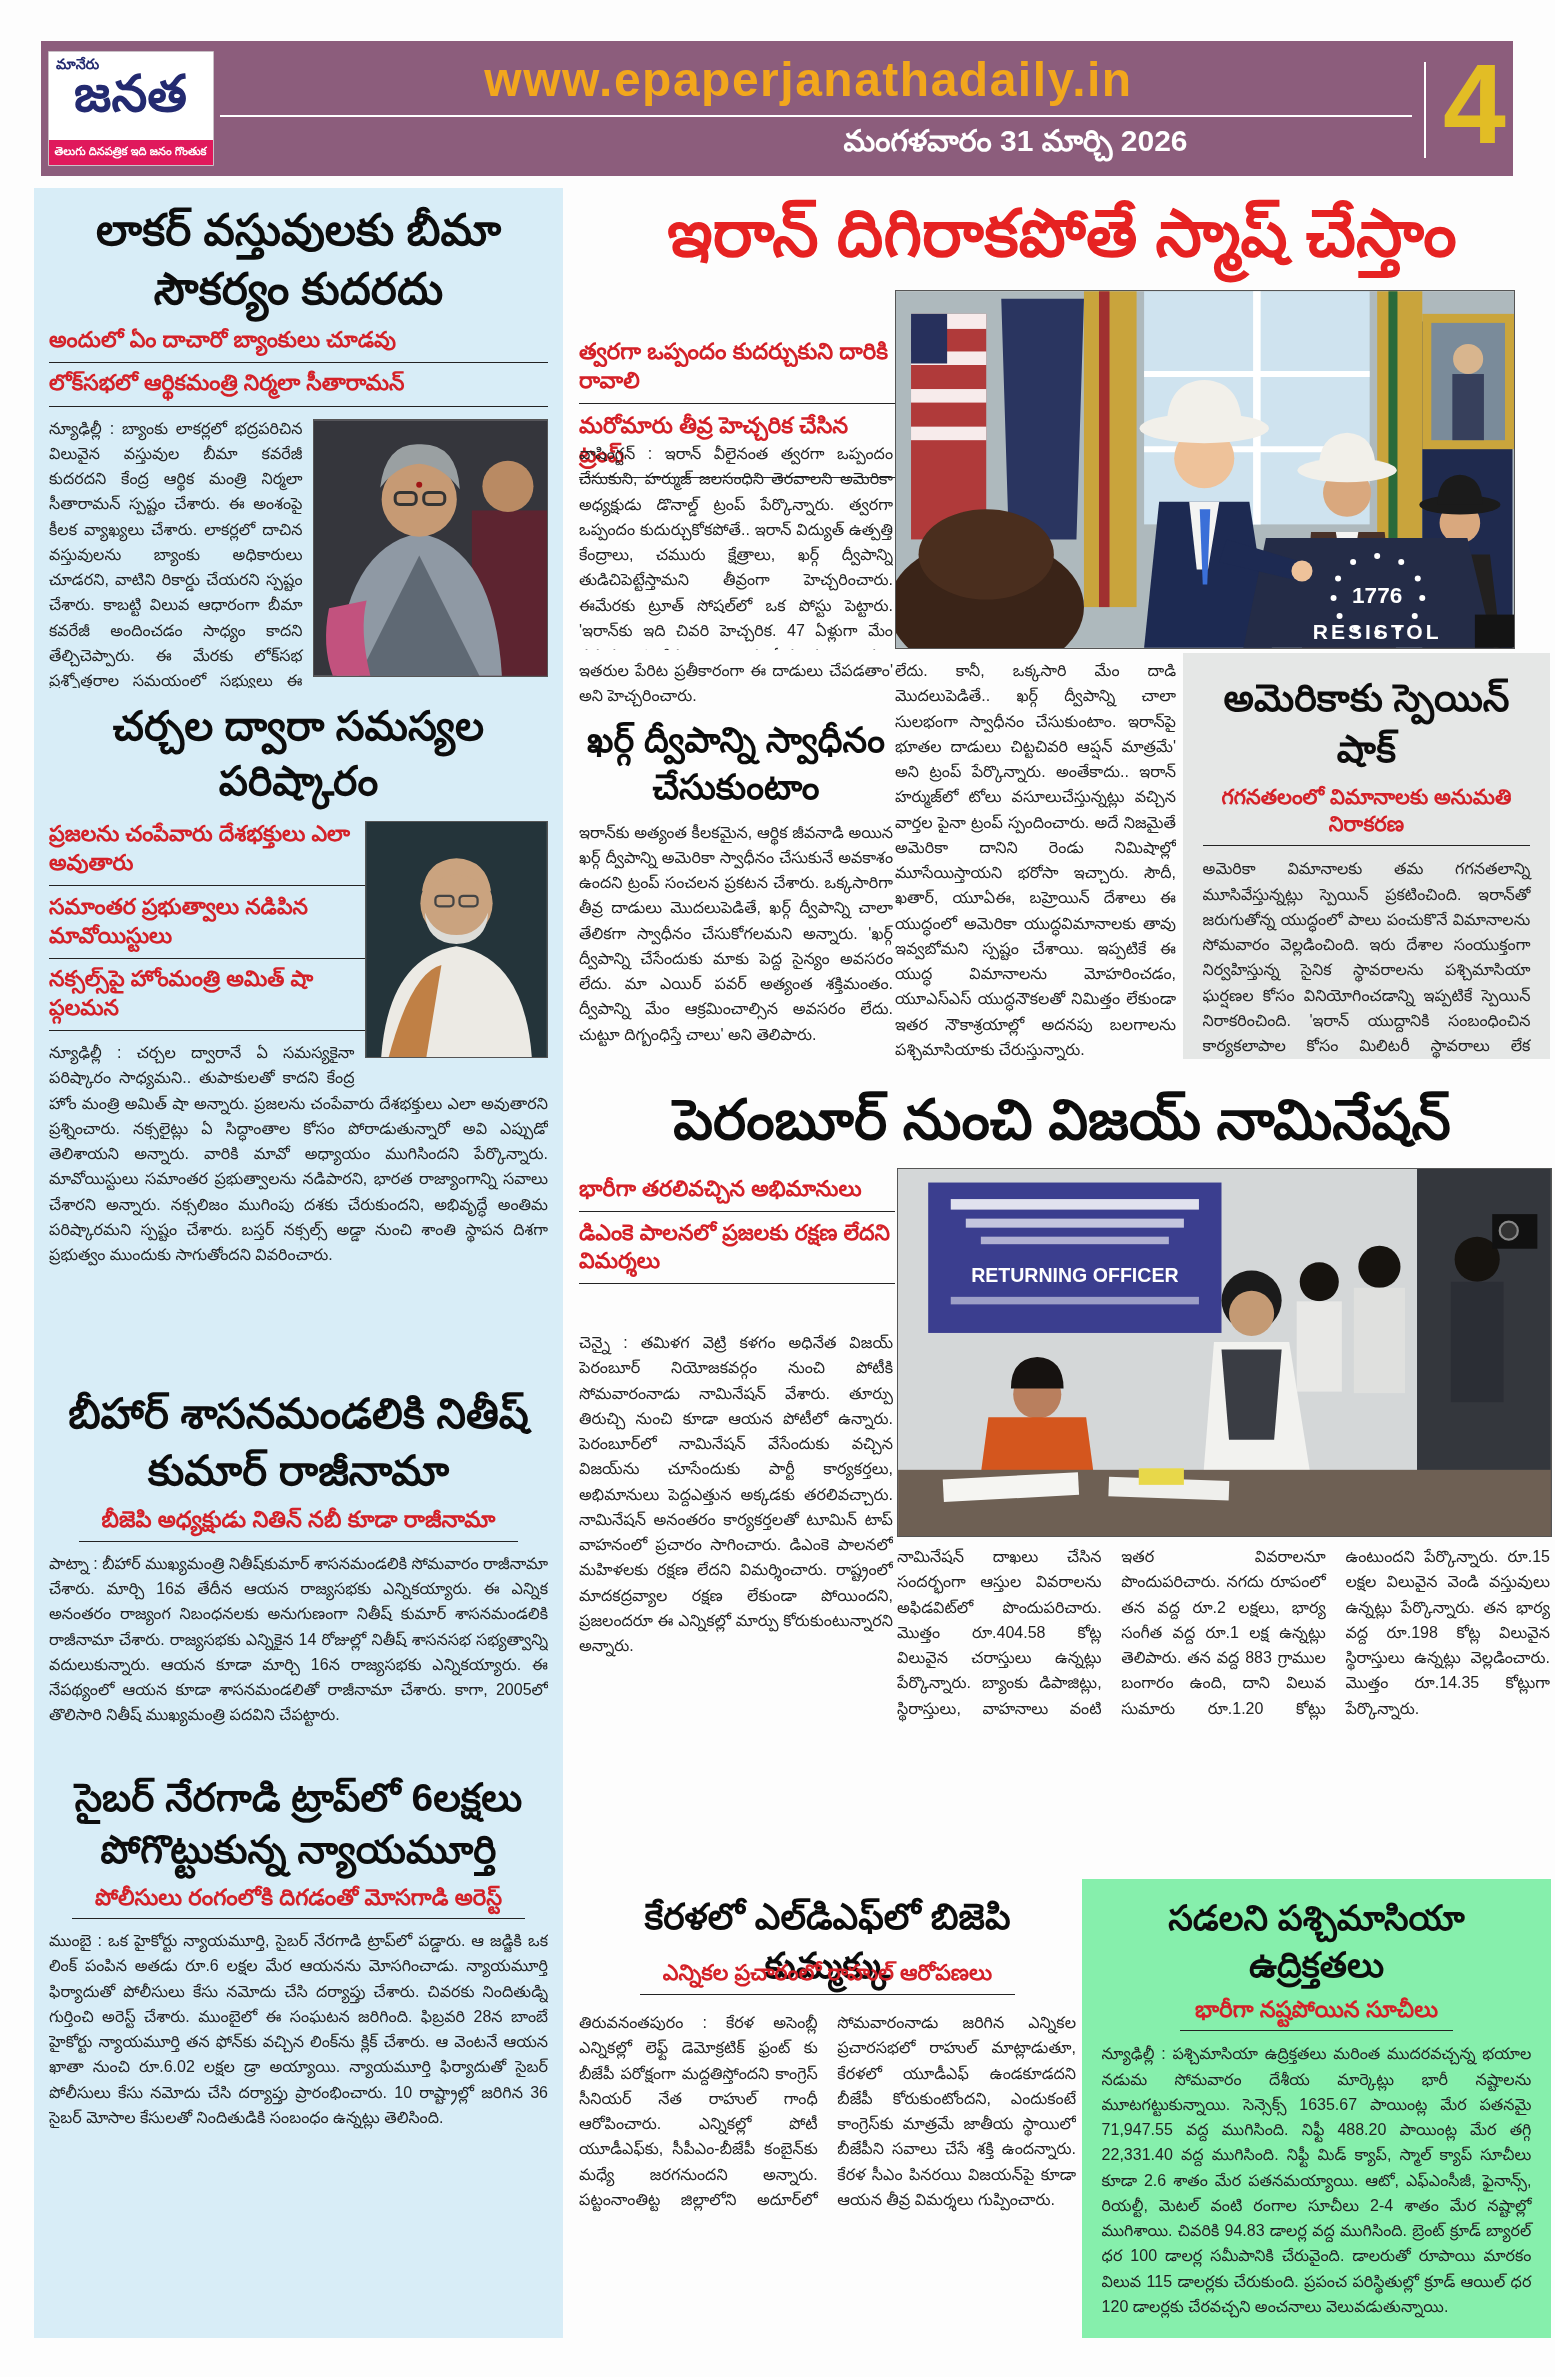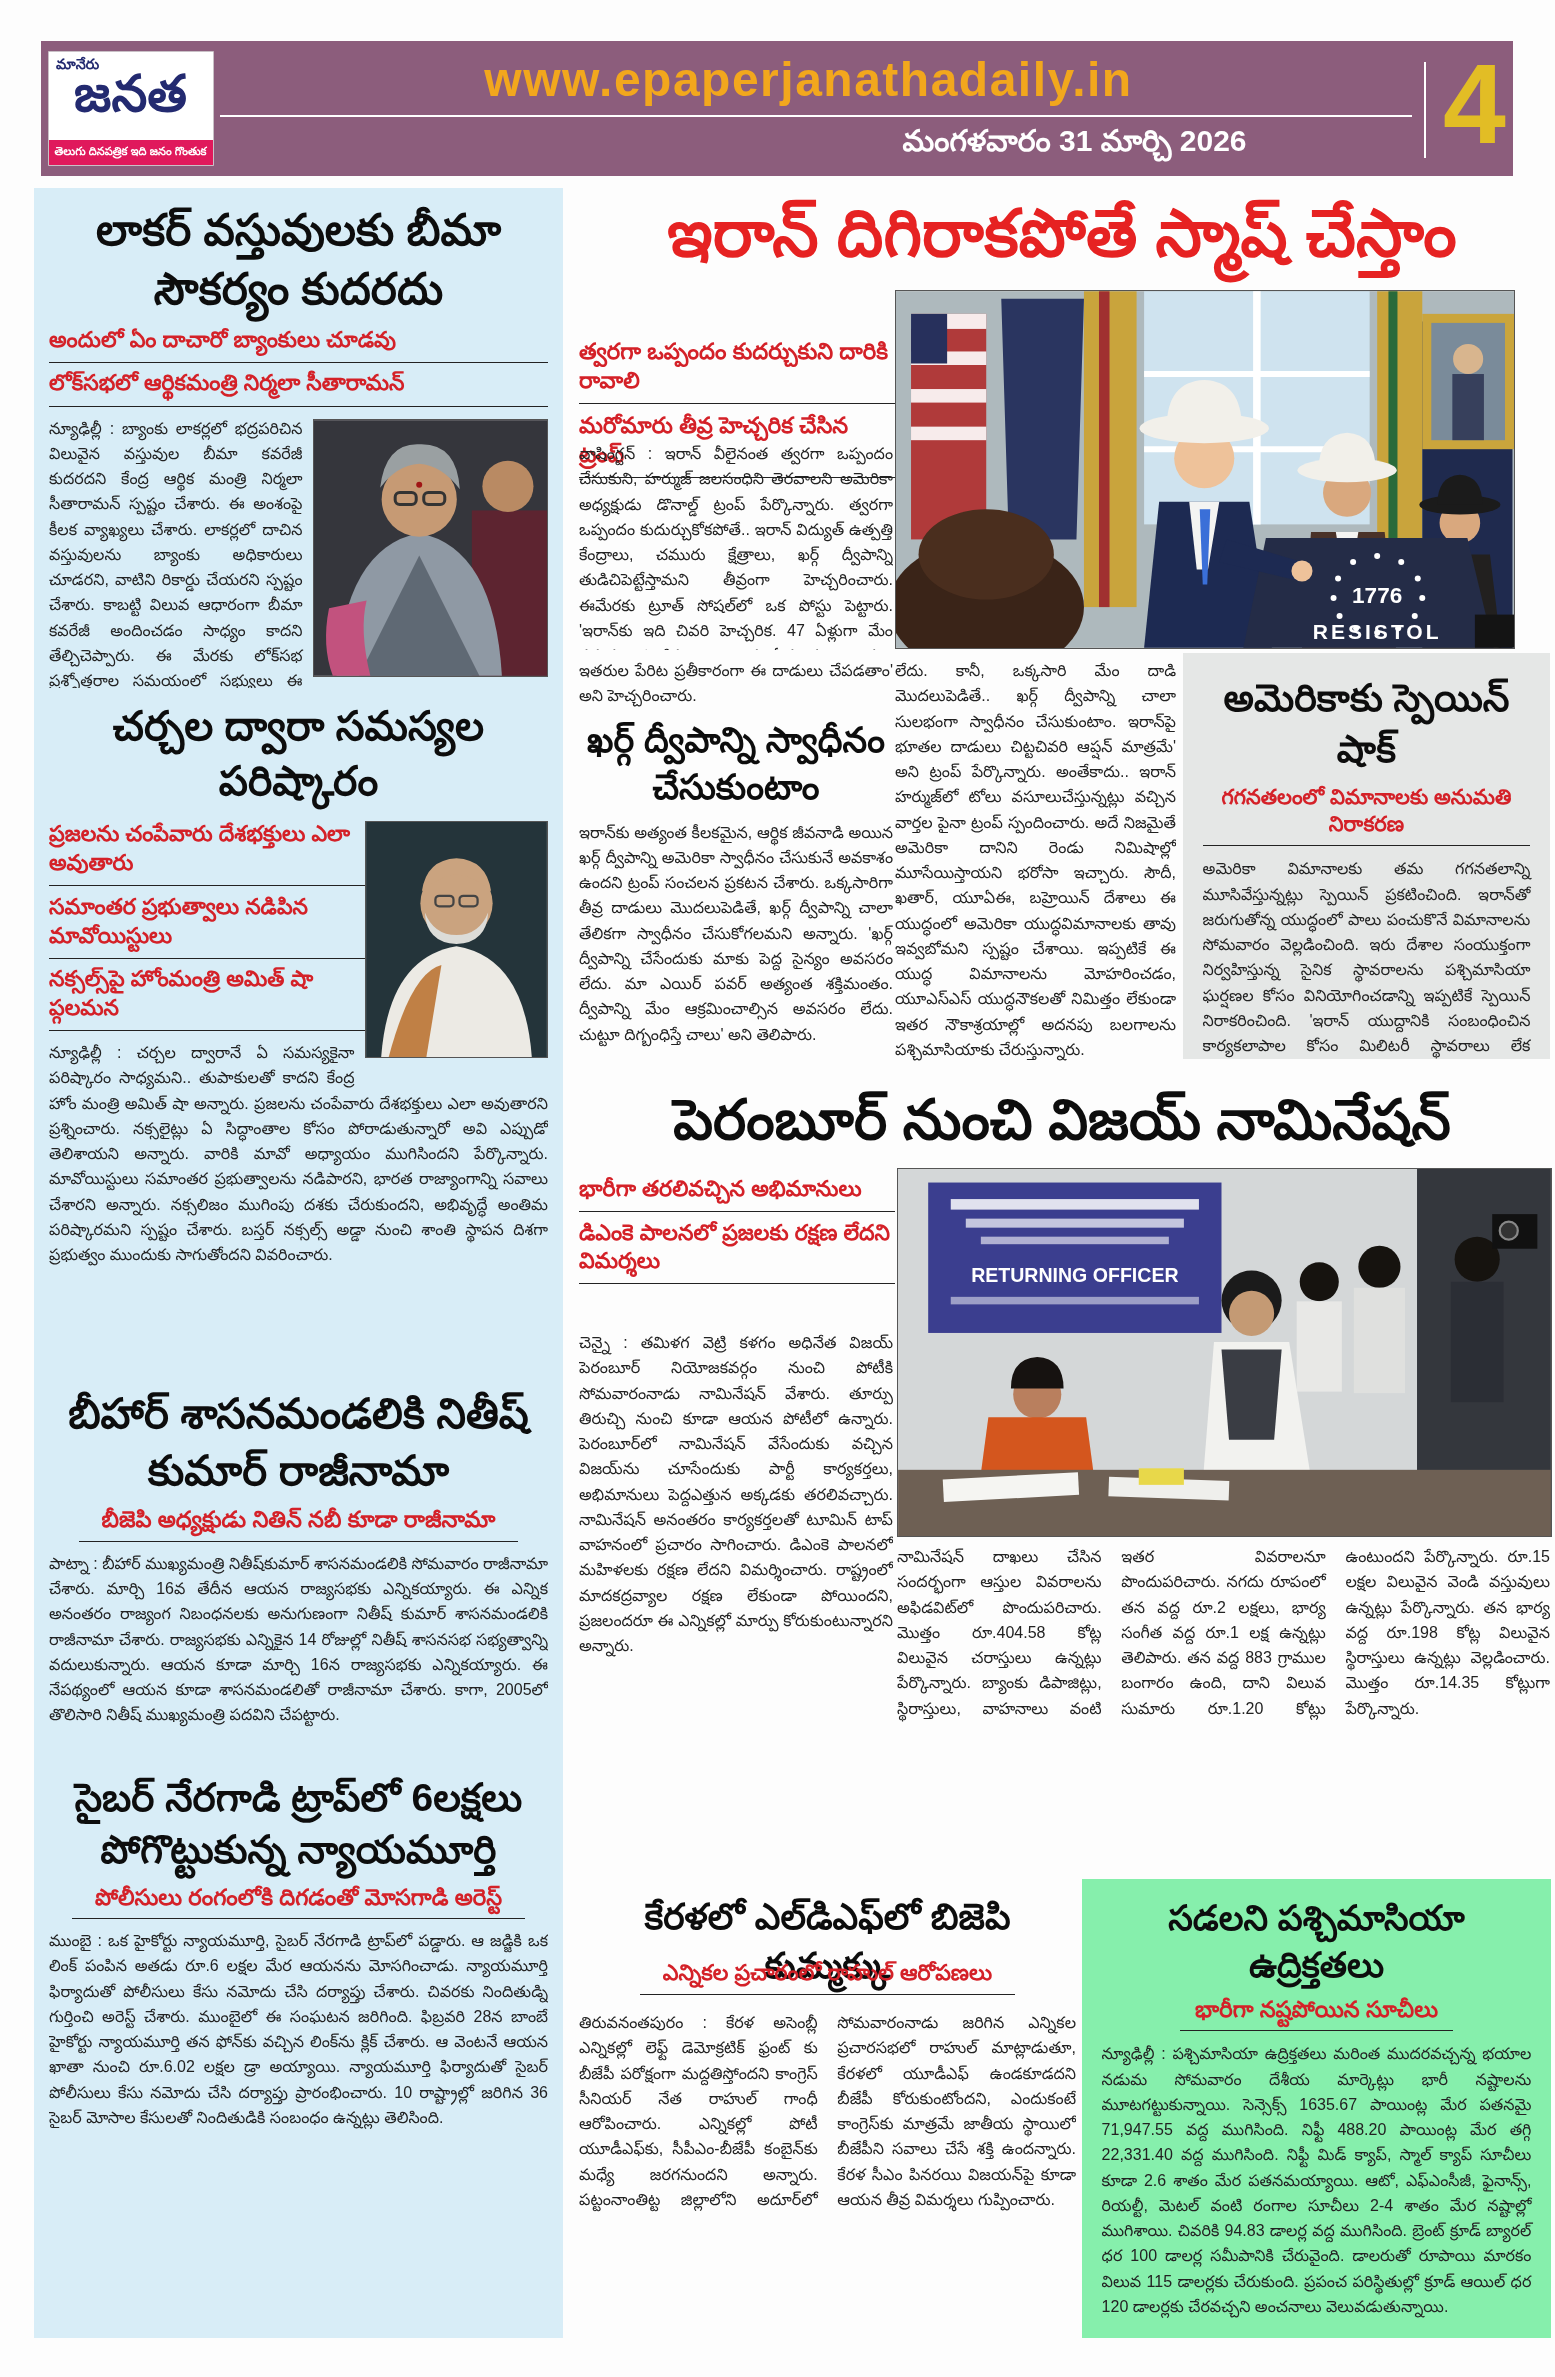--- a/index.html
+++ b/index.html
@@ -11,21 +11,21 @@
         box-shadow:0 0 0 0.8px #d9d9d9;}
   .logo-top{position:absolute;left:7.5px;top:4.5px;font-size:14.3px;font-weight:bold;color:#232a70;}
   .logo-main{position:absolute;left:0;top:16.6px;width:100%;text-align:center;font-size:51px;
              font-weight:bold;color:#232a70;line-height:1;}
   .logo-strip{position:absolute;left:0;bottom:0;width:100%;height:25px;background:#e0195c;
               display:flex;justify-content:space-between;align-items:center;padding:0 6px;box-sizing:border-box;}
   .logo-strip span{font-size:11.3px;color:#ffffff;font-weight:bold;}
   .site{position:absolute;left:188px;top:10.5px;width:1159px;text-align:center;
         font-size:48px;font-weight:bold;color:#f2a71d;letter-spacing:1.5px;}
   .band-rule{position:absolute;left:179px;top:74px;width:1192px;height:2.3px;background:#ffffff;}
-  .band-date{position:absolute;left:740px;top:83px;width:587px;text-align:center;
+  .band-date{position:absolute;left:681px;top:83px;width:587px;text-align:center;
              font-size:30px;font-weight:bold;color:#ffffff;}
   .band-vline{position:absolute;left:1383px;top:21px;width:2.3px;height:96px;background:#ffffff;}
   .band-page{position:absolute;left:1392px;top:-4.5px;width:83px;text-align:center;
              font-size:113px;font-weight:bold;color:#e2bd25;line-height:1.2;}
   
   .head-black{font-weight:bold;color:#0d0d0d;text-align:center;line-height:1.35;}
   .kicker{color:#d42128;font-weight:bold;line-height:1.3;padding:6.8px 0 7.5px 0;border-bottom:1.5px solid #222;}
   .body-txt{font-size:16px;line-height:1.58;text-align:justify;color:#222;}
   .photo{border:0.8px solid #555;background:#ccc;overflow:hidden;}
   

